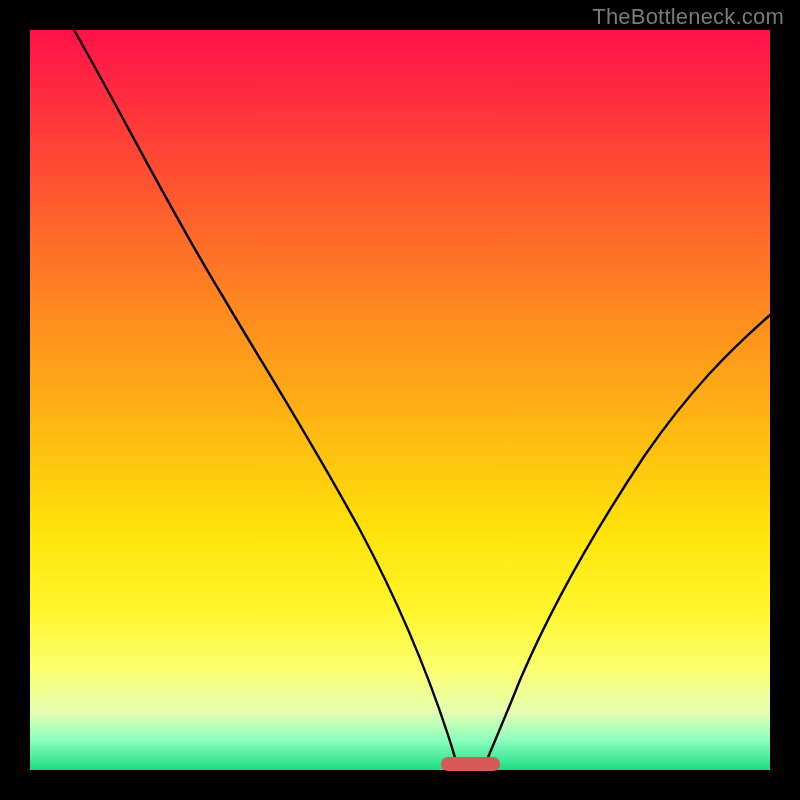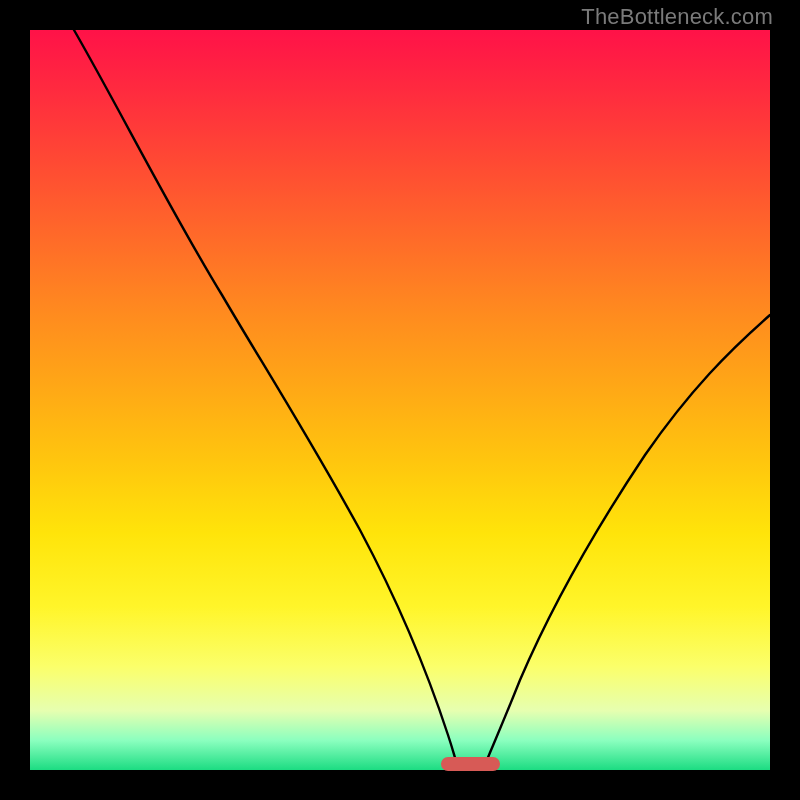--- a/index.html
+++ b/index.html
@@ -13,21 +13,21 @@
   }
   .frame {
     position: relative;
     width: 800px;
     height: 800px;
     background: #000;
   }
   .watermark {
     position: absolute;
     top: 4px;
-    right: 27px;
+    right: 16px;
     color: #7a7a7a;
     font-size: 22px;
     letter-spacing: 0.2px;
     z-index: 5;
   }
   .plot-area {
     position: absolute;
     left: 30px;
     top: 30px;
     width: 740px;

